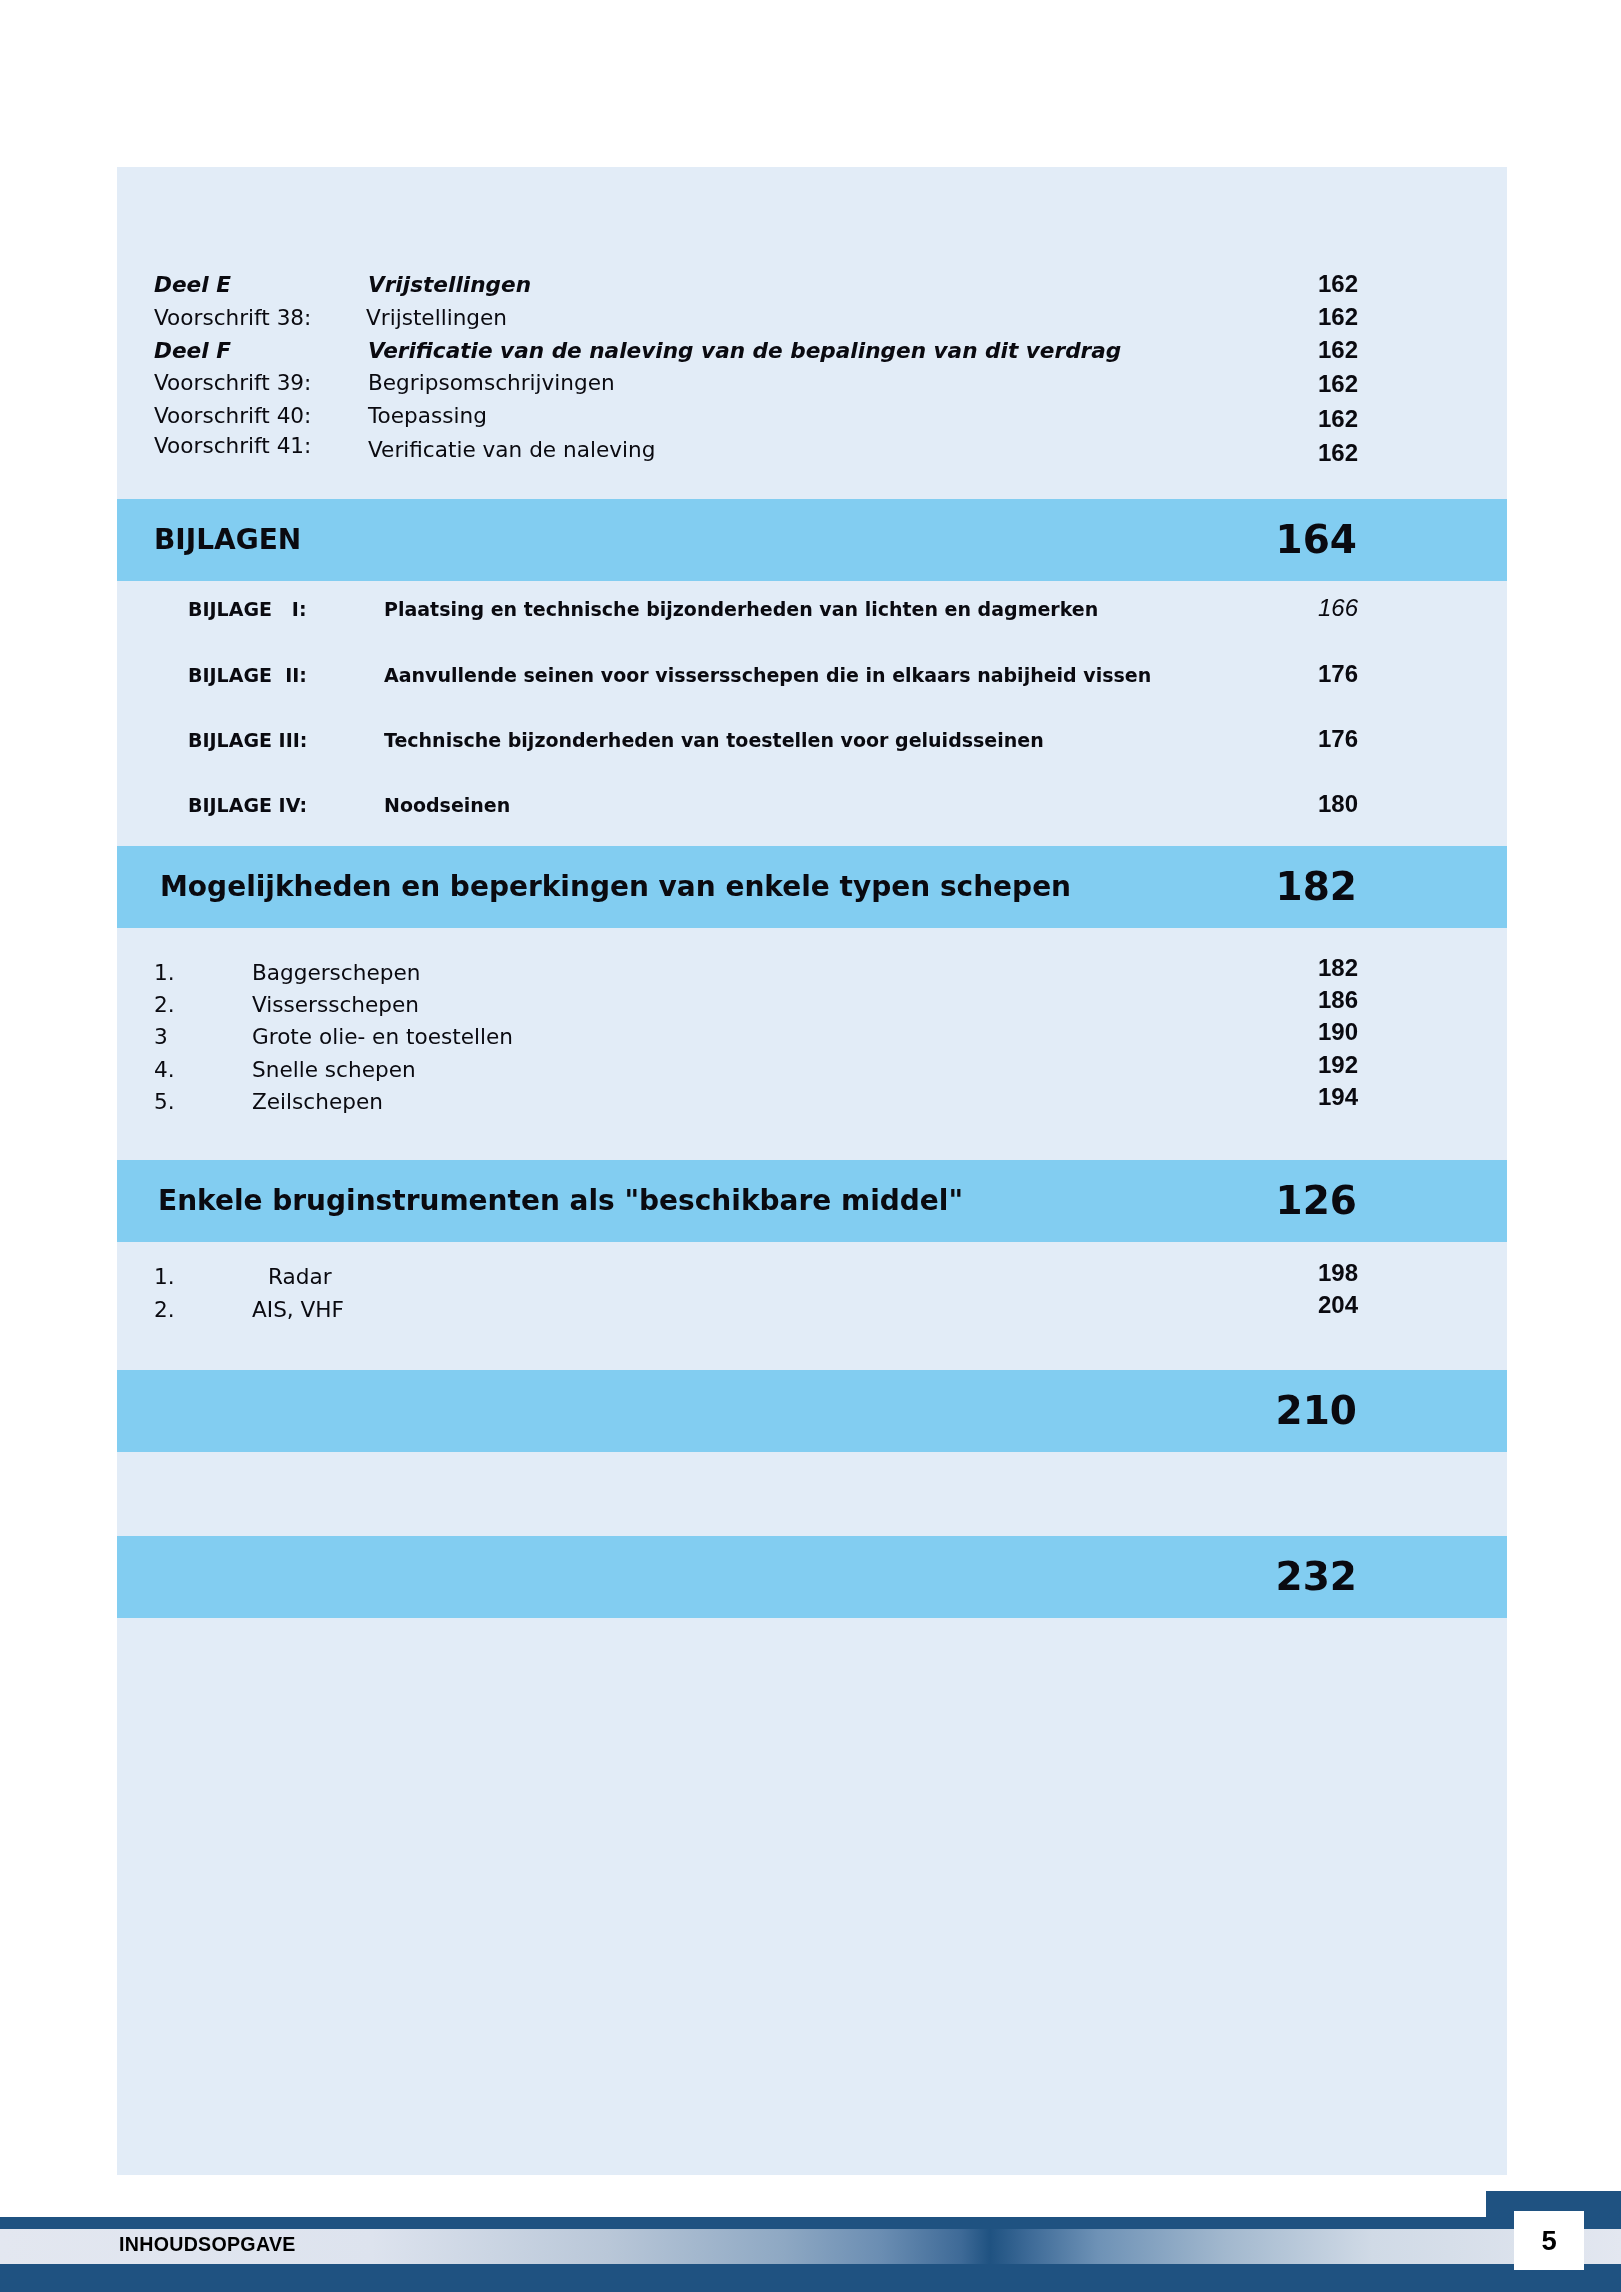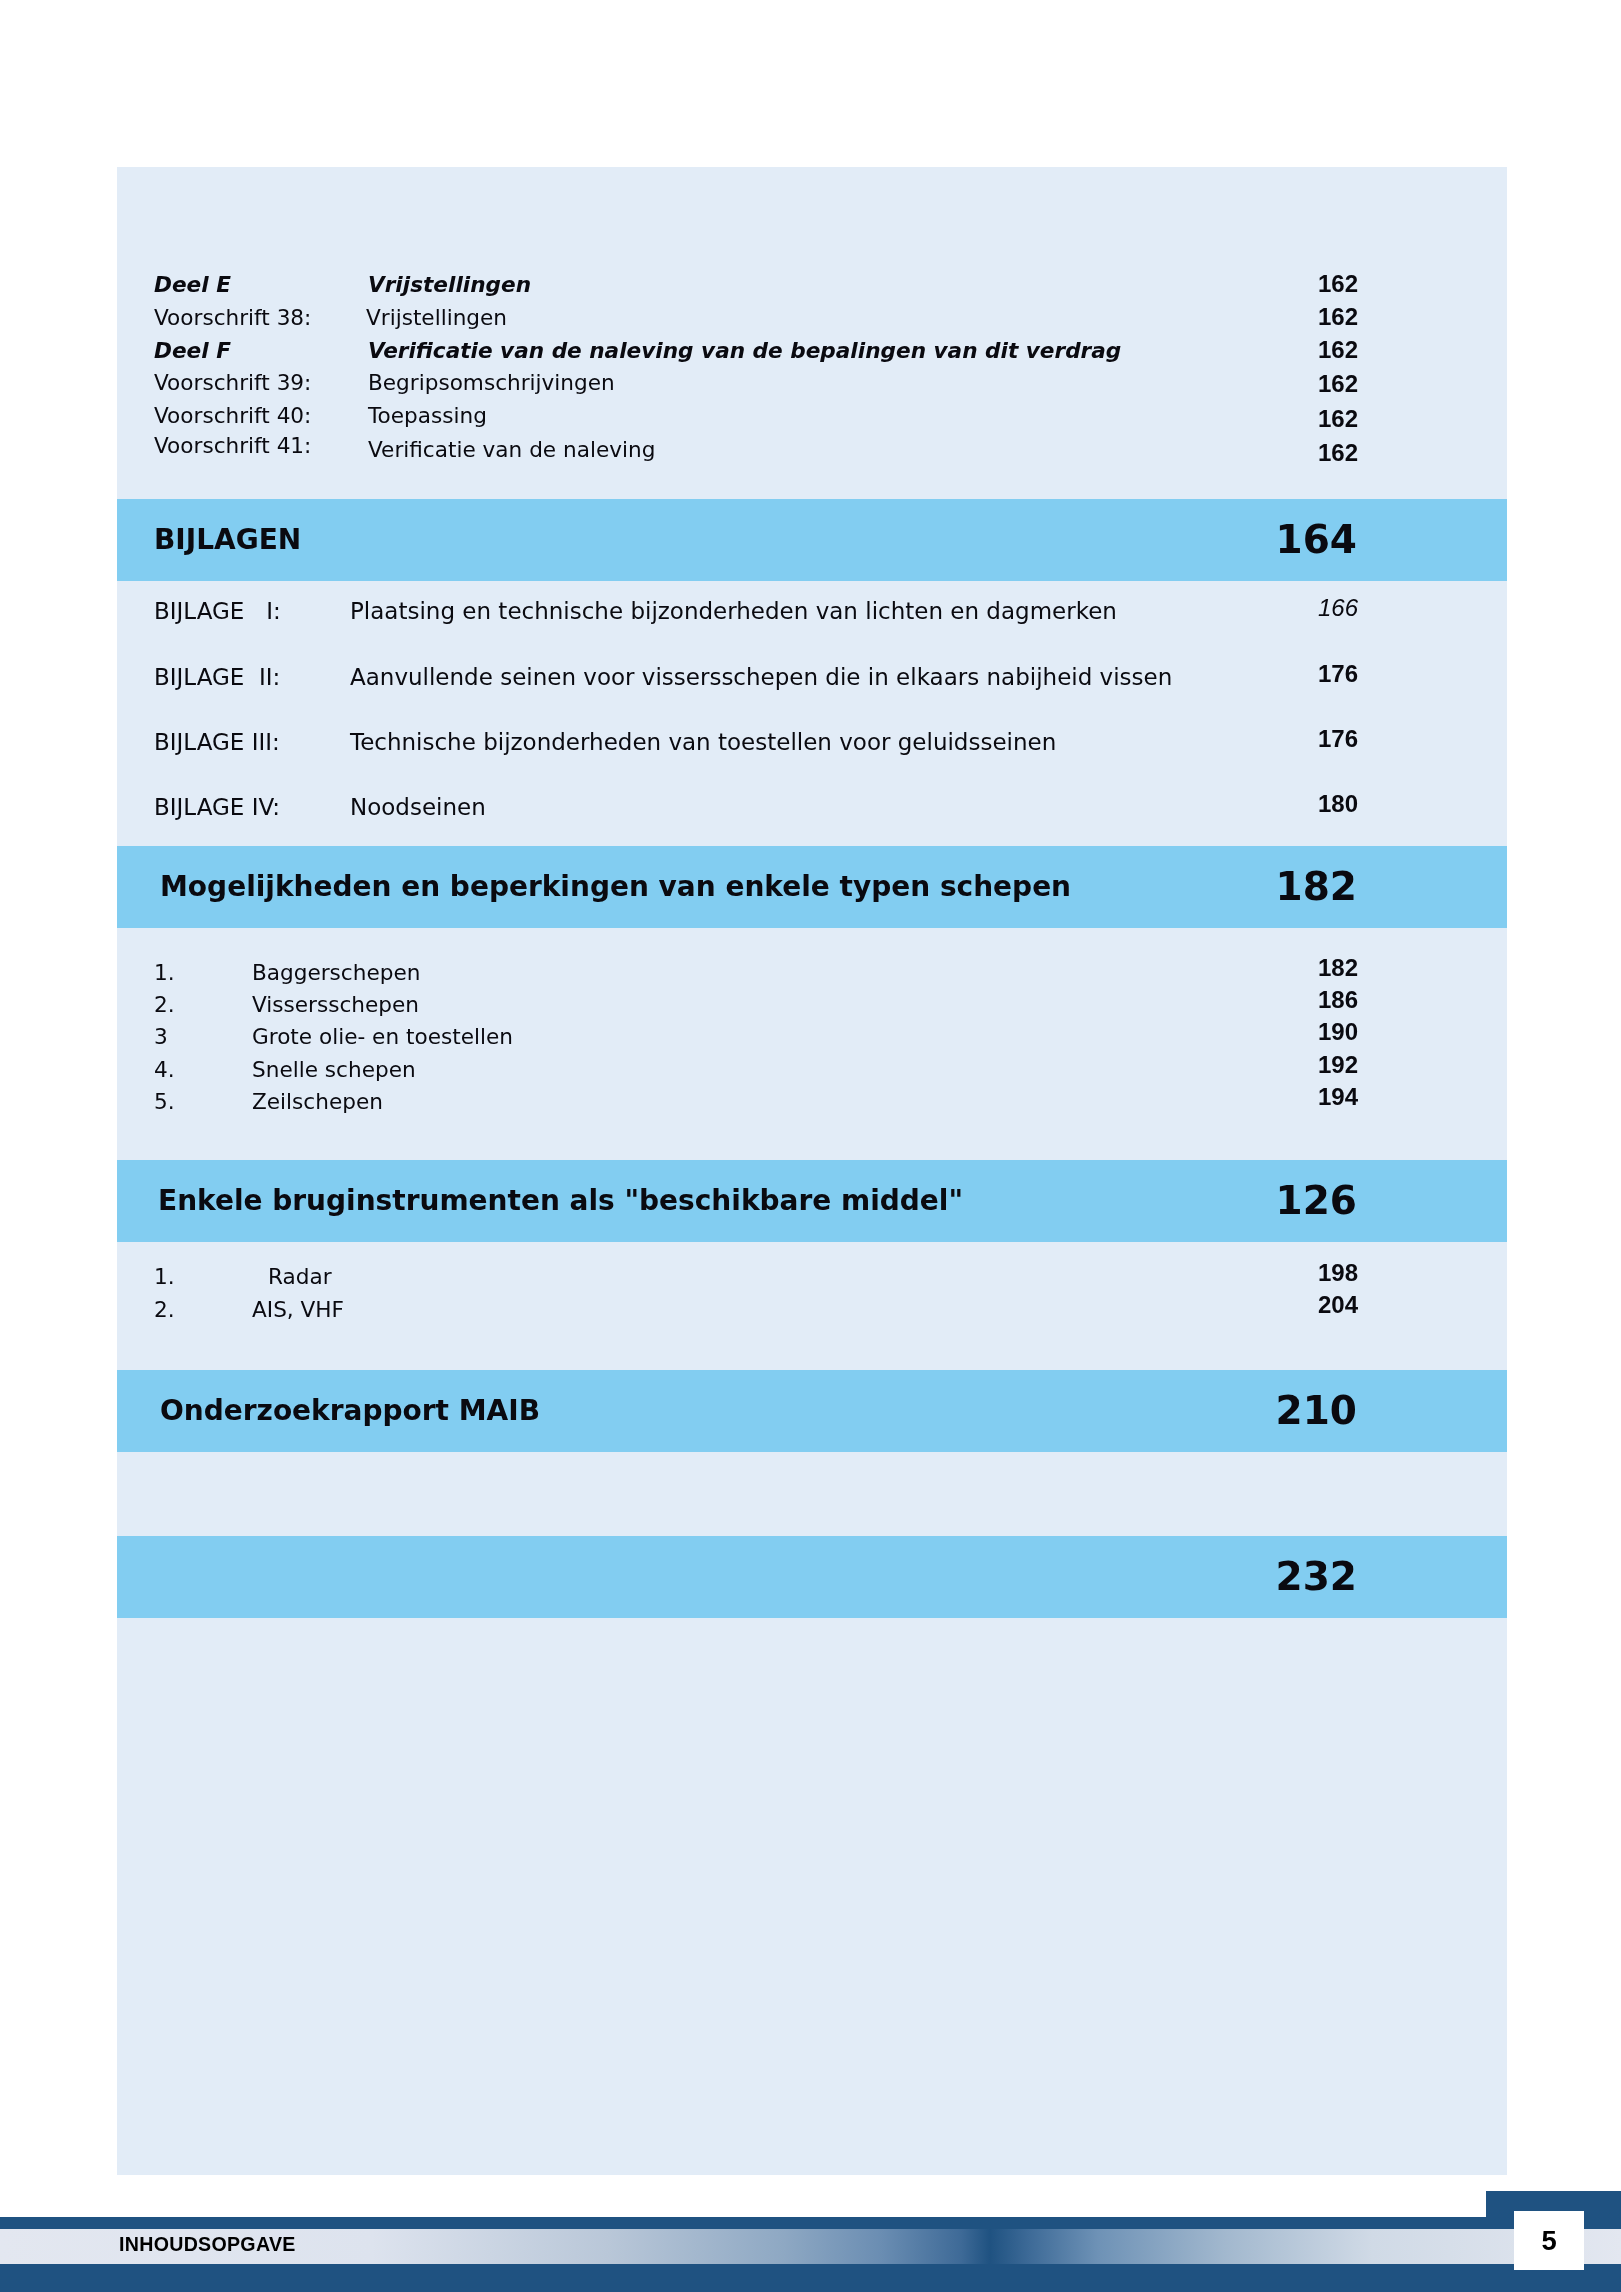--- a/index.html
+++ b/index.html
@@ -23,21 +23,21 @@
   .row-label { font-size:21.6px; }
   .bi { font-weight:bold; font-style:italic; }
 
   .band {
     position:absolute; left:117px; width:1390px; height:82px;
     background:#82cdf1;
   }
   .band .title { position:absolute; top:0; line-height:82px; font-weight:bold; font-size:28px; white-space:nowrap; }
   .band .pg { position:absolute; top:0; line-height:82px; font-weight:bold; font-size:39px; right:150px; }
 
-  .bijlage-row { font-size:23px; font-weight:normal; }
+  .bijlage-row { font-size:19px; font-weight:bold;margin-left:34px; }
 
   
   .foot-dark {
     position:absolute; left:0; top:2217px; width:1621px; height:75px; background:#1f5281;
   }
   .foot-tab {
     position:absolute; left:1486px; top:2191px; width:135px; height:29px; background:#1f5281;
   }
   .foot-strip {
     position:absolute; left:0; top:2229px; width:1621px; height:35px;
@@ -167,21 +167,20 @@
     <span class="num small-num" style="top:1259px;">198</span>
   </div>
   <div>
     <span class="abs row-label" style="left:154px;top:1297px;">2.</span>
     <span class="abs row-label" style="left:252px;top:1297px;">AIS, VHF</span>
     <span class="num small-num" style="top:1291px;">204</span>
   </div>
 </div>
 
 <div class="band" style="top:1370px;">
-  <span class="title" style="left:43px;">Onderzoekrapport MAIB</span>
   <span class="pg">210</span>
 </div>
 
 <div class="band" style="top:1536px;">
   <span class="pg">232</span>
 </div>
 
 <div>
   <div class="foot-tab"></div>
   <div class="foot-dark"></div>

